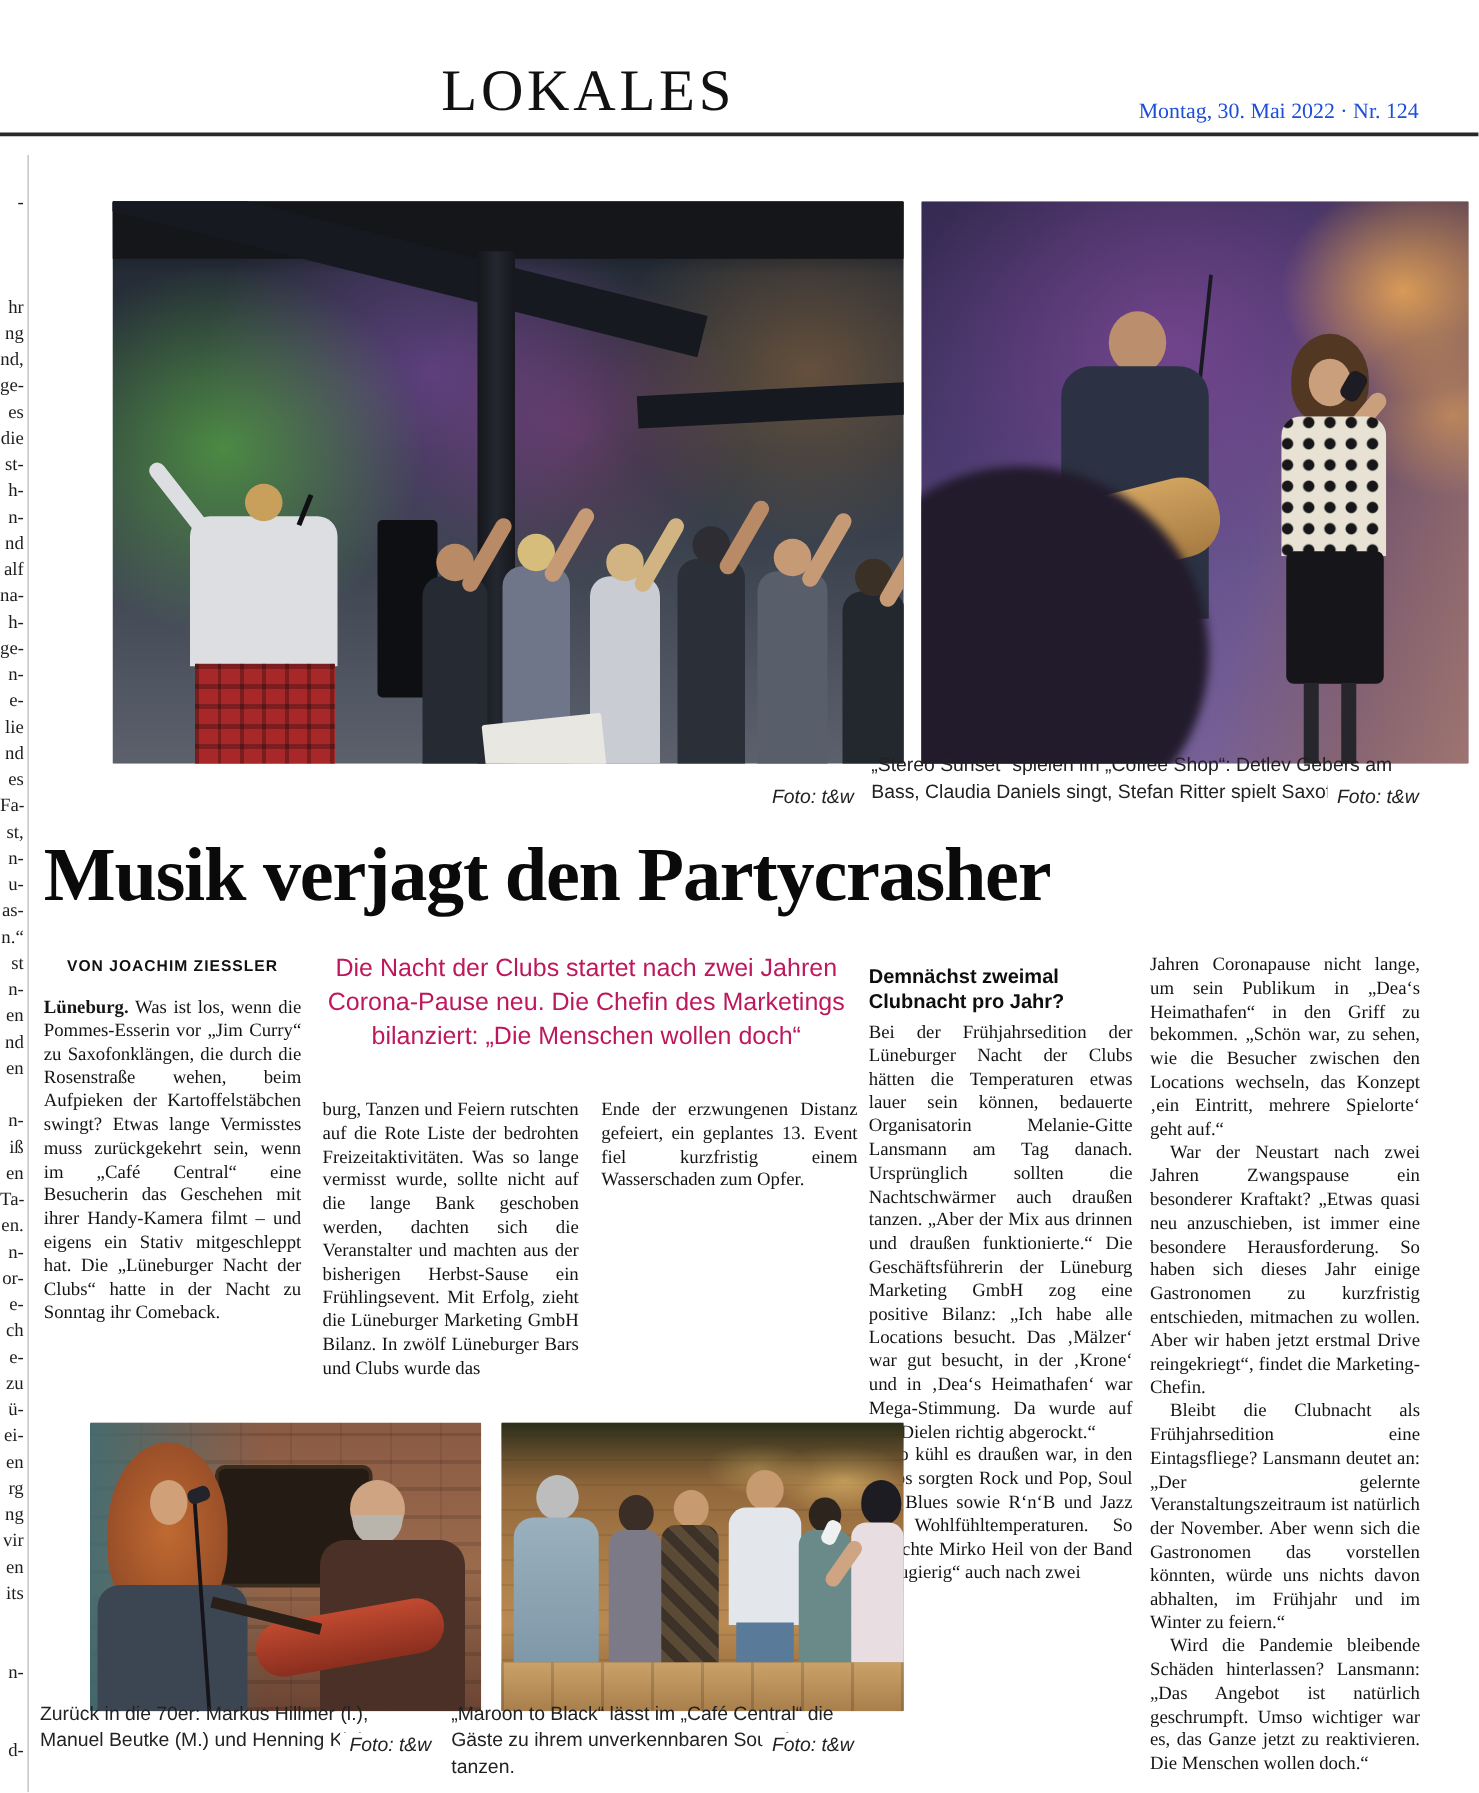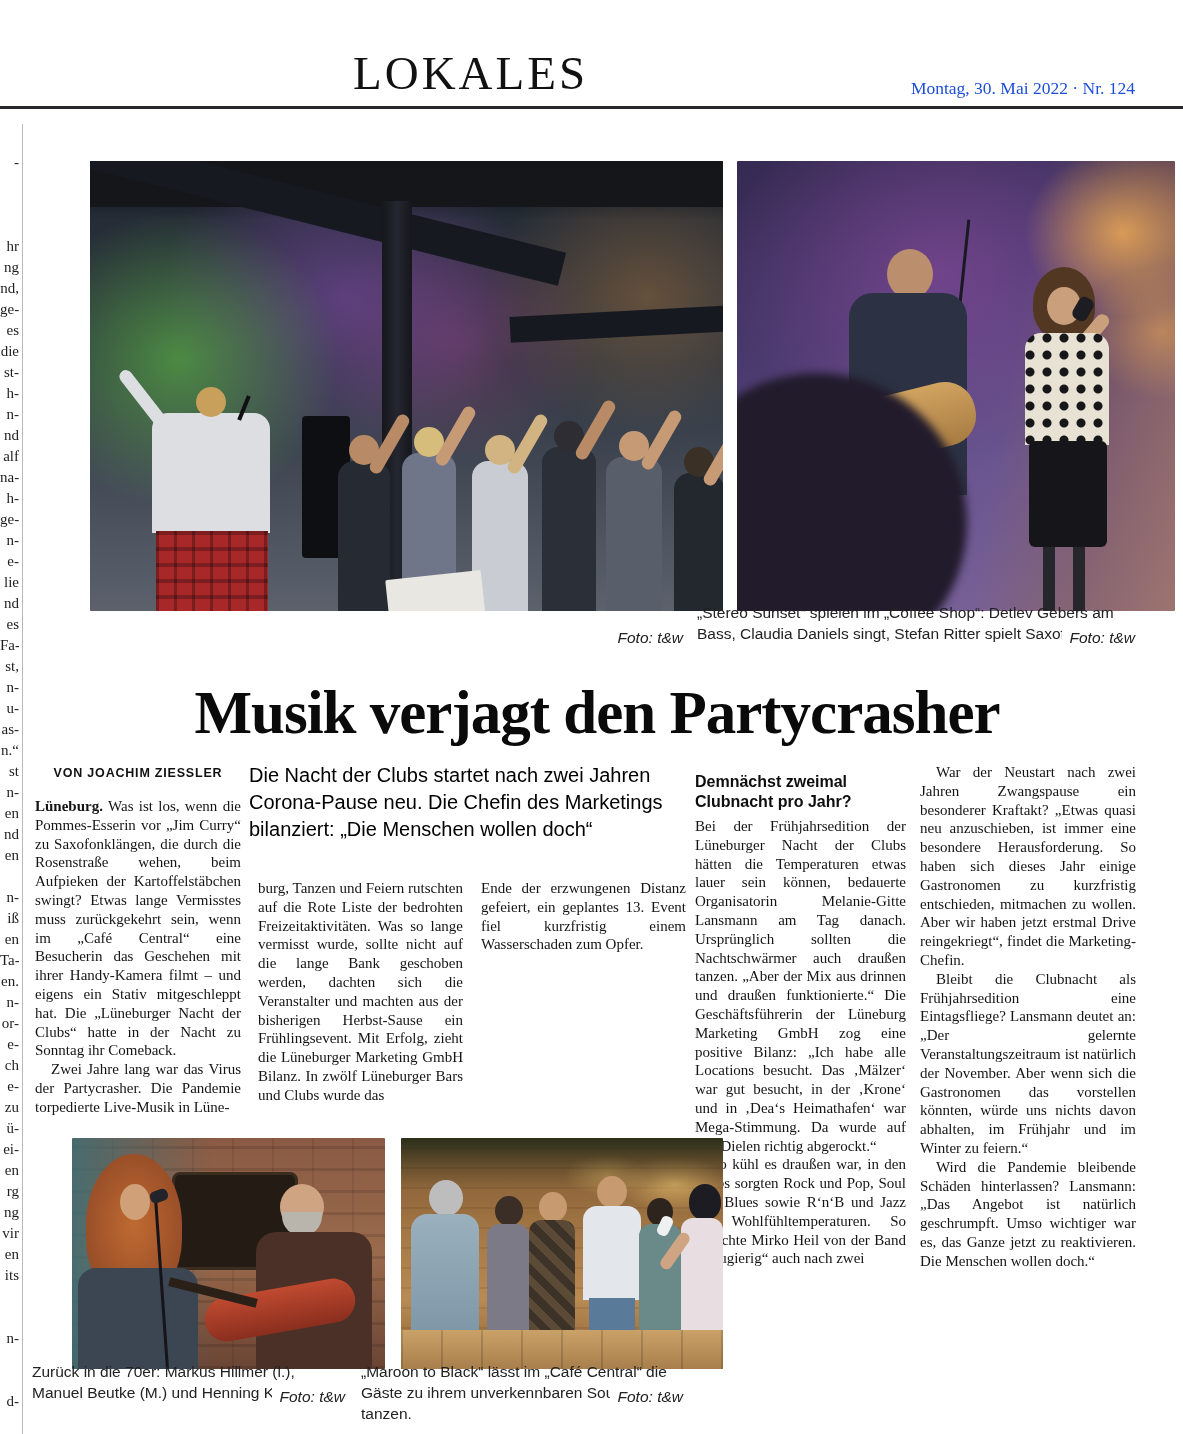--- a/index.html
+++ b/index.html
@@ -128,27 +128,27 @@
 
   
   .cap{position:absolute;font-family:"Liberation Sans",sans-serif;font-size:15.5px;line-height:21px;color:#222;}
   .capA{left:50px;top:602px;width:633px;height:46px;}
   .capB{left:697px;top:602px;width:438px;height:46px;}
   .capC{left:32px;top:1361px;width:313px;height:46px;}
   .capD{left:361px;top:1361px;width:322px;height:46px;}
   .credit{position:absolute;right:0;bottom:0;font-style:italic;background:#fff;padding-left:8px;}
 
   
-  .headline{position:absolute;left:35px;top:664px;width:1100px;margin:12px;text-align:center;
+  .headline{position:absolute;left:35px;top:664px;width:1100px;margin:0;text-align:left;
             font-size:61px;line-height:74px;font-weight:700;letter-spacing:-1px;color:#0a0a0a;}
   .byline{position:absolute;left:35px;top:766px;width:206px;text-align:center;
           font-family:"Liberation Sans",sans-serif;font-size:12.5px;font-weight:700;
           letter-spacing:.8px;color:#111;}
-  .lead{position:absolute;left:249px;top:762px;width:440px;
-        font-family:"Liberation Sans",sans-serif;font-size:20px;line-height:27px;color:#000000;}
+  .lead{position:absolute;left:249px;top:762px;width:440px;text-align:center;
+        font-family:"Liberation Sans",sans-serif;font-size:20px;line-height:27px;color:#be185d;}
   .col{position:absolute;font-size:15px;line-height:18.8px;text-align:justify;color:#141414;hyphens:auto;}
   .col p{margin:0;}
   .col p.ind{text-indent:16px;}
   .col1{left:35px;top:797px;width:206px;}
   .col2{left:258px;top:879px;width:205px;}
   .col3{left:481px;top:879px;width:205px;}
   .col4{left:695px;top:763px;width:211px;}
   .col5{left:920px;top:763px;width:216px;}
   .city{font-weight:700;}
   .subhead{font-family:"Liberation Sans",sans-serif;font-weight:700;font-size:16px;line-height:20px;
@@ -270,38 +270,38 @@
     <span>„Stereo Sunset“ spielen im „Coffee Shop“: Detlev Gebers am Bass, Claudia Daniels singt, Stefan Ritter spielt Saxofon.</span>
     <span class="credit">Foto: t&amp;w</span>
   </div>
 
   <h2 class="headline">Musik verjagt den Partycrasher</h2>
   <div class="byline">VON JOACHIM ZIESSLER</div>
   <div class="lead">Die Nacht der Clubs startet nach zwei Jahren Corona-Pause neu. Die Chefin des Marketings bilanziert: „Die Menschen wollen doch“</div>
 
   <div class="col col1">
     <p><span class="city">Lüneburg.</span> <span>Was ist los, wenn die Pommes-Esserin vor „Jim Curry“ zu Saxofonklängen, die durch die Rosenstraße wehen, beim Aufpieken der Kartoffelstäbchen swingt? Etwas lange Vermisstes muss zurückgekehrt sein, wenn im „Café Central“ eine Besucherin das Geschehen mit ihrer Handy-Kamera filmt – und eigens ein Stativ mitgeschleppt hat. Die „Lüneburger Nacht der Clubs“ hatte in der Nacht zu Sonntag ihr Comeback.</span></p>
-    <p class="ind">Zwei Jahre lang war das Virus der Partycrasher. Die Pandemie torpedierte Live-Musik in Lüne-</p>
   </div>
 
   <div class="col col2">
     <p>burg, Tanzen und Feiern rutschten auf die Rote Liste der bedrohten Freizeitaktivitäten. Was so lange vermisst wurde, sollte nicht auf die lange Bank geschoben werden, dachten sich die Veranstalter und machten aus der bisherigen Herbst-Sause ein Frühlingsevent. Mit Erfolg, zieht die Lüneburger Marketing GmbH Bilanz. In zwölf Lüneburger Bars und Clubs wurde das</p>
   </div>
 
   <div class="col col3">
     <p>Ende der erzwungenen Distanz gefeiert, ein geplantes 13. Event fiel kurzfristig einem Wasserschaden zum Opfer.</p>
   </div>
 
   <div class="col col4">
     <p class="subhead">Demnächst zweimal Clubnacht pro Jahr?</p>
     <p>Bei der Frühjahrsedition der Lüneburger Nacht der Clubs hätten die Temperaturen etwas lauer sein können, bedauerte Organisatorin Melanie-Gitte Lansmann am Tag danach. Ursprünglich sollten die Nachtschwärmer auch draußen tanzen. „Aber der Mix aus drinnen und draußen funktionierte.“ Die Geschäftsführerin der Lüneburg Marketing GmbH zog eine positive Bilanz: „Ich habe alle Locations besucht. Das ‚Mälzer‘ war gut besucht, in der ‚Krone‘ und in ‚Dea‘s Heimathafen‘ war Mega-Stimmung. Da wurde auf den Dielen richtig abgerockt.“</p>
     <p class="ind">So kühl es draußen war, in den Clubs sorgten Rock und Pop, Soul und Blues sowie R‘n‘B und Jazz für Wohlfühltemperaturen. So brauchte Mirko Heil von der Band „Neugierig“ auch nach zwei</p>
   </div>
 
   <div class="col col5">
+    <p>Jahren Coronapause nicht lange, um sein Publikum in „Dea‘s Heimathafen“ in den Griff zu bekommen. „Schön war, zu sehen, wie die Besucher zwischen den Locations wechseln, das Konzept ‚ein Eintritt, mehrere Spielorte‘ geht auf.“</p>
     <p class="ind">War der Neustart nach zwei Jahren Zwangspause ein besonderer Kraftakt? „Etwas quasi neu anzuschieben, ist immer eine besondere Herausforderung. So haben sich dieses Jahr einige Gastronomen zu kurzfristig entschieden, mitmachen zu wollen. Aber wir haben jetzt erstmal Drive reingekriegt“, findet die Marketing-Chefin.</p>
     <p class="ind">Bleibt die Clubnacht als Frühjahrsedition eine Eintagsfliege? Lansmann deutet an: „Der gelernte Veranstaltungszeitraum ist natürlich der November. Aber wenn sich die Gastronomen das vorstellen könnten, würde uns nichts davon abhalten, im Frühjahr und im Winter zu feiern.“</p>
     <p class="ind">Wird die Pandemie bleibende Schäden hinterlassen? Lansmann: „Das Angebot ist natürlich geschrumpft. Umso wichtiger war es, das Ganze jetzt zu reaktivieren. Die Menschen wollen doch.“</p>
   </div>
 
   <figure class="photo" id="photoC">
     <div class="c-sign"></div>
     <div class="c-hair"></div>
     <div class="c-face"></div>
     <div class="c-body1"></div>

